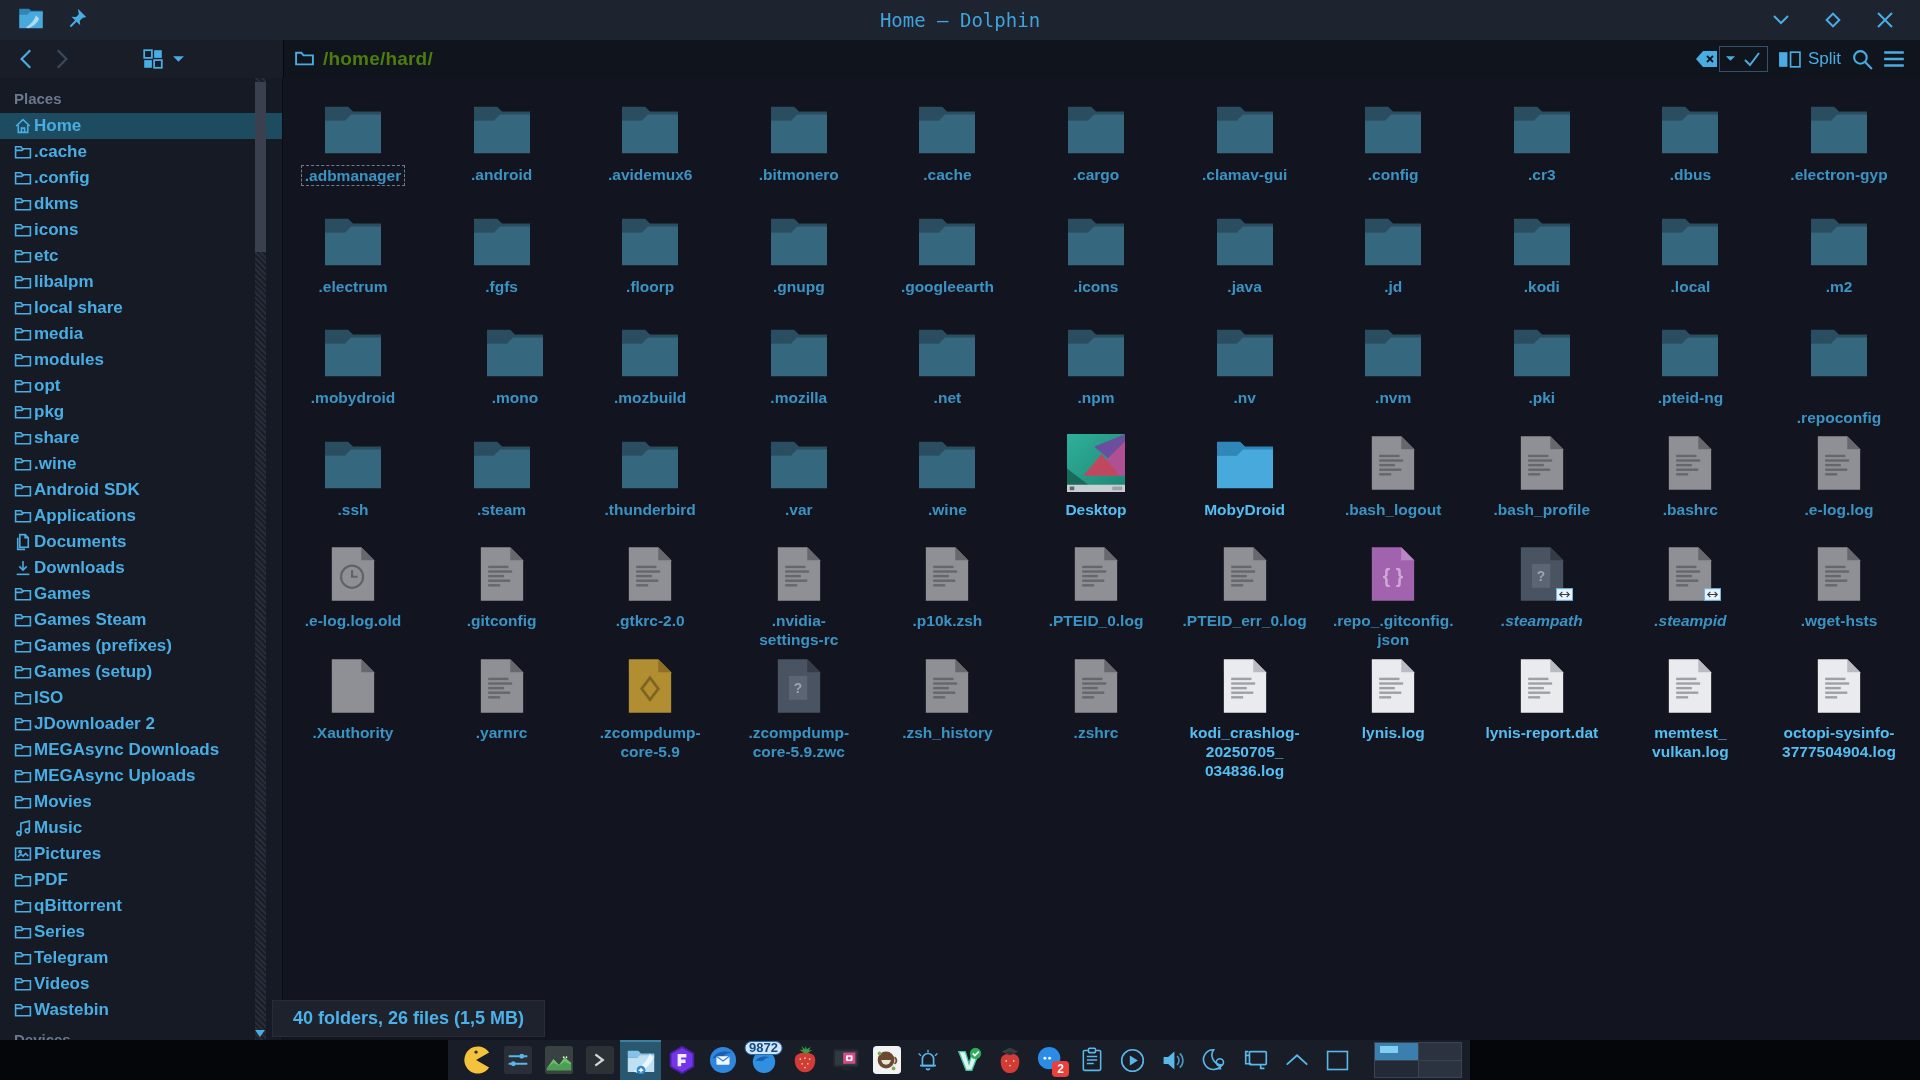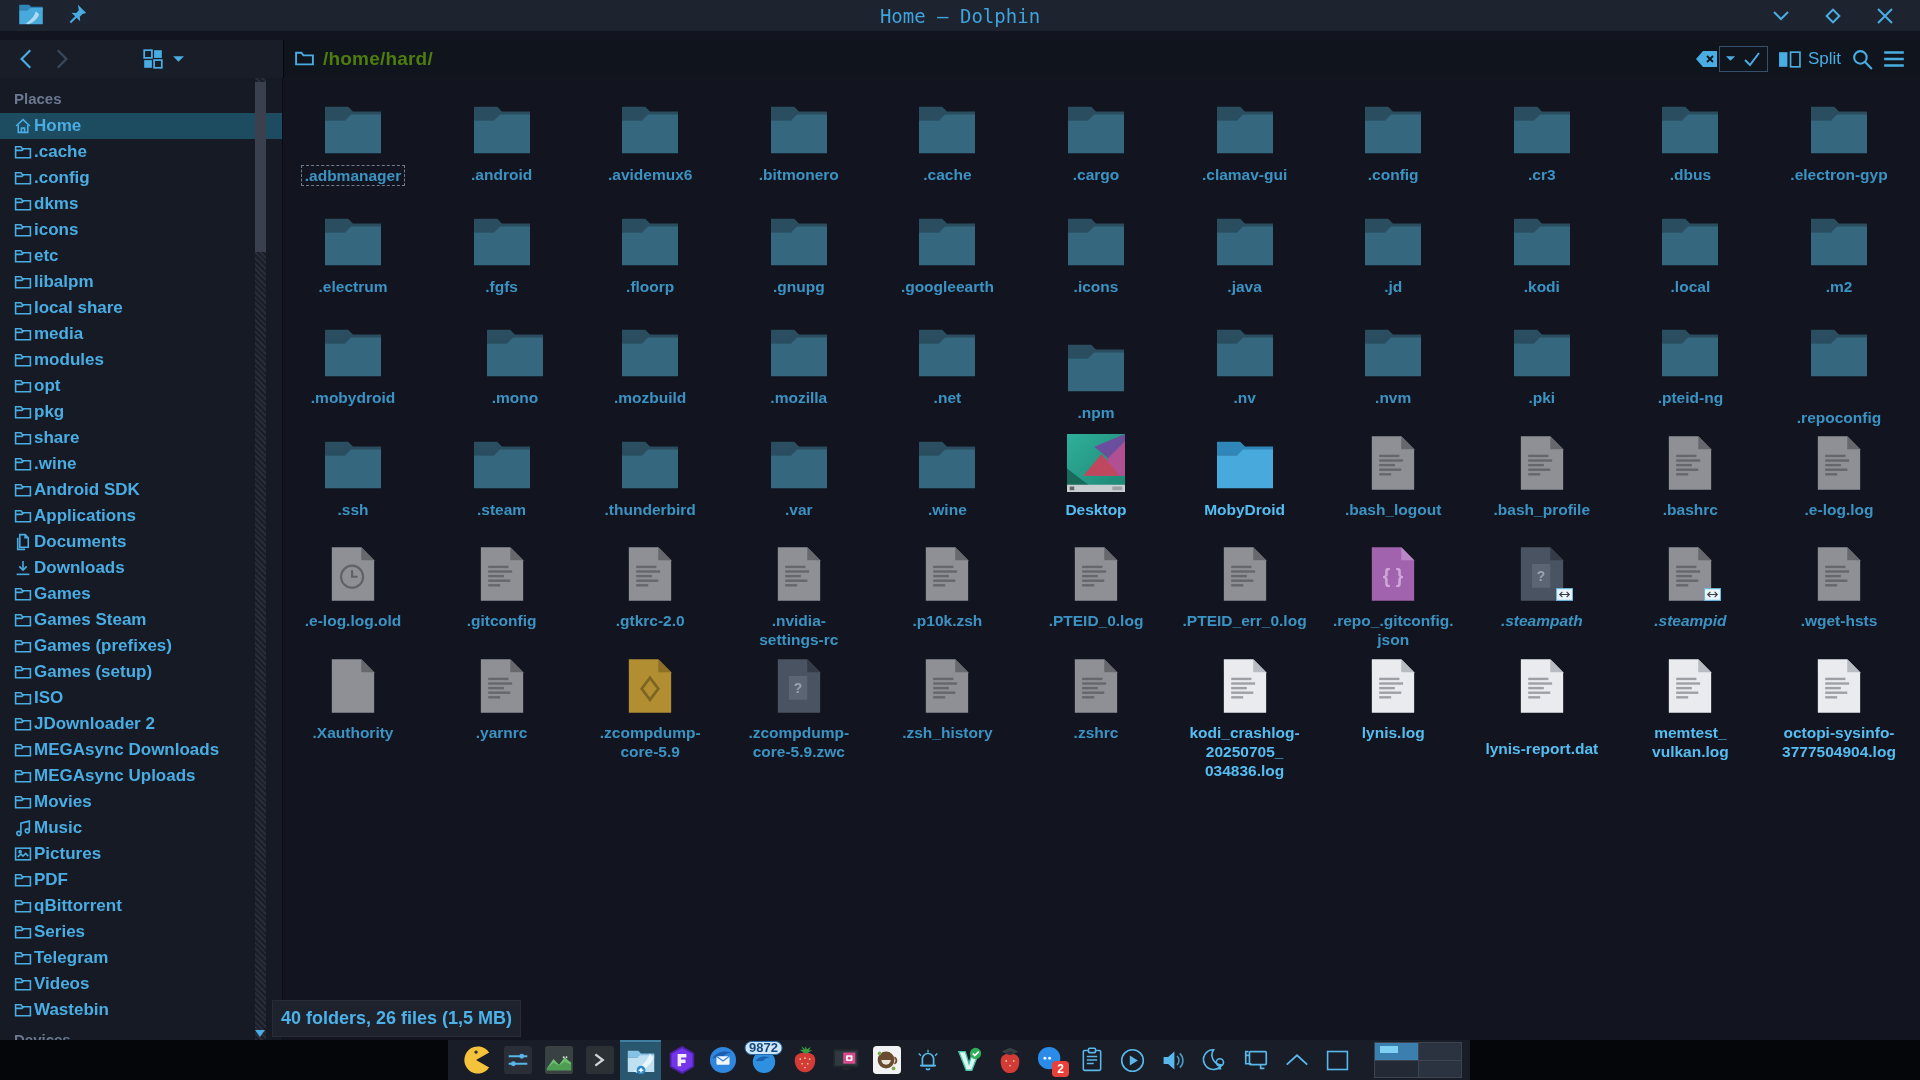--- a/index.html
+++ b/index.html
@@ -2,21 +2,21 @@
 <html><head>
 <meta charset="utf-8">
 <style>
   html,body{margin:0;padding:0}
   body{width:1920px;height:1080px;overflow:hidden;position:relative;
        background:#05070c;font-family:"Liberation Sans",sans-serif;
        -webkit-font-smoothing:antialiased}
   .window{position:absolute;left:0;top:0;width:1920px;height:1040px;background:#12151f}
 
   
-  .titlebar{position:absolute;left:0;top:0;width:100%;height:31px;background:#1e2330;
+  .titlebar{position:absolute;left:0;top:0;width:100%;height:40px;background:#1e2330;
             display:flex;align-items:center}
   .tb-left{display:flex;align-items:center;gap:22px;padding-left:18px}
   .tb-title{position:absolute;left:0;right:0;text-align:center;
             font-family:"DejaVu Sans Mono",monospace;font-size:19px;color:#3fa3dc;pointer-events:none}
   .tb-controls{margin-left:auto;display:flex;align-items:center;gap:30px;padding-right:24px}
   .tb-controls svg{display:block;cursor:pointer}
 
   
   .toolbar{position:absolute;left:0;top:40px;width:100%;height:38px;display:flex}
   .tool-left{width:283px;background:#191d28;display:flex;align-items:center;gap:8px;padding-left:14px;box-sizing:border-box}
@@ -50,21 +50,21 @@
   .cell{position:absolute;width:148px;display:flex;flex-direction:column;align-items:center}
   .gicon{height:62px;display:flex;align-items:flex-end;justify-content:center;position:relative}
   .glabel{margin-top:8px;text-align:center;line-height:19px;font-size:15.5px;font-weight:bold;color:#3b93c4;max-width:142px}
   .cell.visible .glabel{color:#55bdf2}
   .glabel.italic{font-style:italic}
   .glabel .focusbox{display:inline-block;border:1px dashed #6d7c93;padding:0 3px}
   .emblem{position:absolute;right:-8px;bottom:2px;line-height:0}
 
   
   .statusbar{position:absolute;left:272px;top:1000px;height:37px;background:#1e222c;
-      border:1px solid #272c38;display:flex;align-items:center;padding:0 8px;box-sizing:border-box}
+      border:1px solid #272c38;display:flex;align-items:center;padding:0 20px;box-sizing:border-box}
   .status-text{font-size:18px;font-weight:bold;color:#4cb1e9;white-space:nowrap}
 
   
   .taskstrip{position:absolute;left:0;bottom:0;width:100%;height:40px;background:#04060a}
   .taskpanel{position:absolute;left:448px;bottom:0;height:40px;background:#181d27;
       display:flex;align-items:center;padding:0 8px}
   .task{width:41px;height:40px;display:flex;align-items:center;justify-content:center;position:relative;cursor:pointer}
   .task.active{background:#28576f;box-shadow:inset 0 2px 0 #3f7fa0}
   .task .badge-top{position:absolute;top:1px;left:50%;transform:translateX(-50%);
       background:#cfe6f8;color:#174a80;border:1px solid #2a6db0;border-radius:7px;
@@ -817,21 +817,21 @@
           <span class="gicon">
             <svg viewBox="0 0 64 58" width="62" height="56">
               <path d="M3 6h24l5 5h29v9H3z" fill="#2a4d5f"></path>
               <path d="M3 20h21l6-6h31v40H3z" fill="#35687f"></path>
             </svg>
           </span>
           <div class="glabel">
             <div>.net</div>
           </div>
         </div>
-        <div class="cell" style="left: 743px; top: 238px; justify-content: space-between;">
+        <div class="cell" style="left: 743px; top: 223px; justify-content: space-between;">
           <span class="gicon">
             <svg viewBox="0 0 64 58" width="62" height="56">
               <path d="M3 6h24l5 5h29v9H3z" fill="#2a4d5f"></path>
               <path d="M3 20h21l6-6h31v40H3z" fill="#35687f"></path>
             </svg>
           </span>
           <div class="glabel">
             <div>.npm</div>
           </div>
         </div>
@@ -1368,21 +1368,21 @@
                 <rect x="10" y="32" width="17" height="2.6"></rect>
                 <rect x="10" y="37" width="24" height="2.6"></rect>
                 <rect x="10" y="42" width="13" height="2.6"></rect>
               </g>
             </svg>
           </span>
           <div class="glabel">
             <div>lynis.log</div>
           </div>
         </div>
-        <div class="cell visible" style="left: 1188.8px; top: 557.5px; gap: 16px;">
+        <div class="cell visible" style="left: 1188.8px; top: 557.5px;">
           <span class="gicon">
             <svg viewBox="0 0 50 62" width="46" height="58">
               <path d="M2 2h32l14 14v44H2z" fill="#e9ebee"></path>
               <path d="M34 2l14 14H34z" fill="#b8bbc1"></path>
               <g fill="#9da0a7">
                 <rect x="10" y="22" width="22" height="2.6"></rect>
                 <rect x="10" y="27" width="26" height="2.6"></rect>
                 <rect x="10" y="32" width="17" height="2.6"></rect>
                 <rect x="10" y="37" width="24" height="2.6"></rect>
                 <rect x="10" y="42" width="13" height="2.6"></rect>

